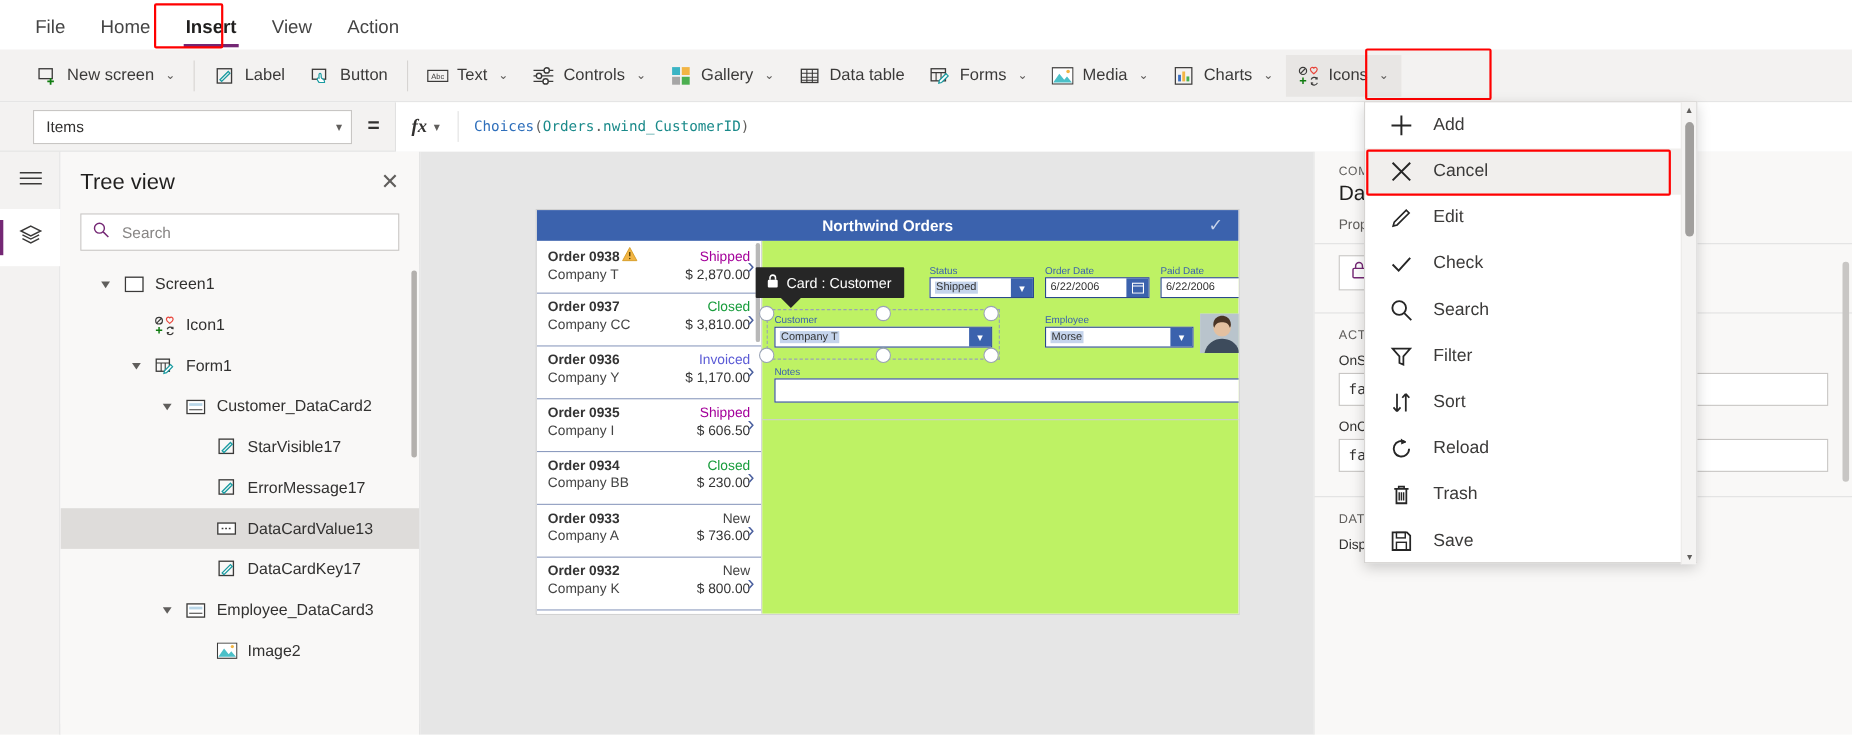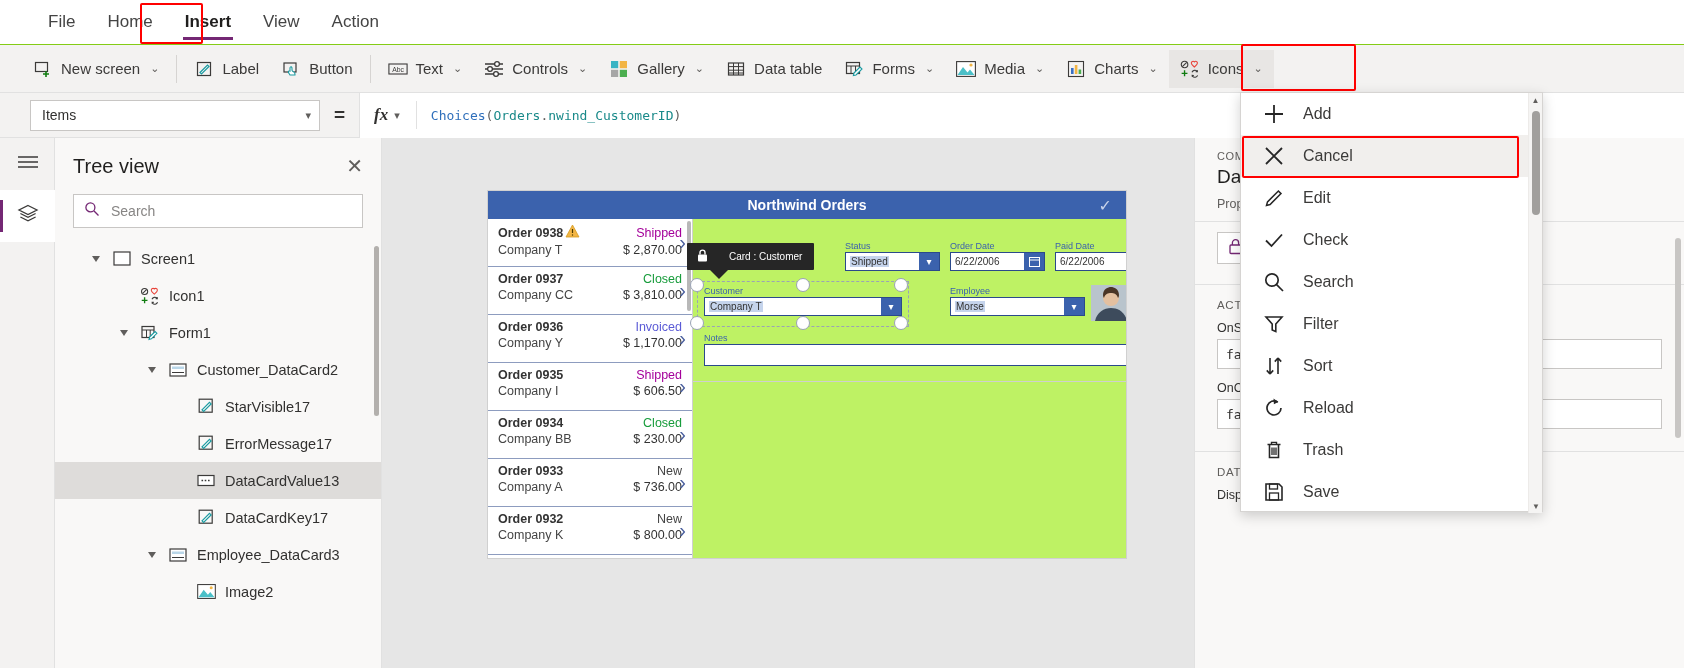--- a/index.html
+++ b/index.html
@@ -10,22 +10,22 @@
     overflow: hidden;
     font-family: "Liberation Sans", sans-serif;
     background: #ffffff;
     color: #333;
   }
   .app { position: relative; width: 1684px; height: 668px; background:#fff; }
 
   
   .menubar {
     position: absolute; top:0; left:0; width:1684px; height:50px;
-    background:#ffffff; border-bottom:6px solid #84cc16;
-    display:flex; align-items:center; padding-left:32px; gap:0px;
+    background:#ffffff; border-bottom:1px solid #84cc16;
+    display:flex; align-items:center; padding-left:16px; gap:0px;
   }
   .menu-item {
     font-size:17px; color:#444; padding:6px 16px; cursor:pointer;
     position:relative; white-space:nowrap;
   }
   .menu-item.active { font-weight:bold; color:#201f1e; }
   .menu-item.active .underline {
     position:absolute; left:14px; right:14px; bottom:-2px; height:3px; background:#742774;
   }
   .redbox {
@@ -173,22 +173,22 @@
   .inp .drop {
     position:absolute; right:0; top:0; bottom:0; width:20px; background:#3b62ad;
     color:#fff; display:flex; align-items:center; justify-content:center; font-size:10px;
   }
   .inp .dateico {
     position:absolute; right:0; top:0; bottom:0; width:20px; background:#3b62ad;
     color:#fff; display:flex; align-items:center; justify-content:center; font-size:10px;
   }
   .sel-text { background:#c5d4ec; padding:0 1px; }
   .tooltip {
-    position:absolute; background:#262626; color:#fff; font-size:10px;
-    padding:6px 12px 6px 10px; display:flex; align-items:center; gap:21px;
+    position:absolute; background:#262626; color:#fff; font-size:13px;
+    padding:6px 12px 6px 10px; display:flex; align-items:center; gap:7px;
     border-radius:1px; z-index:20;
   }
   .tooltip::after {
     content:''; position:absolute; left:22px; bottom:-9px;
     border-left:10px solid transparent; border-right:10px solid transparent;
     border-top:10px solid #262626;
   }
   .selbox { position:absolute; border:1px dashed #9aa3b5; }
   .handle {
     position:absolute; width:14px; height:14px; border-radius:50%;

